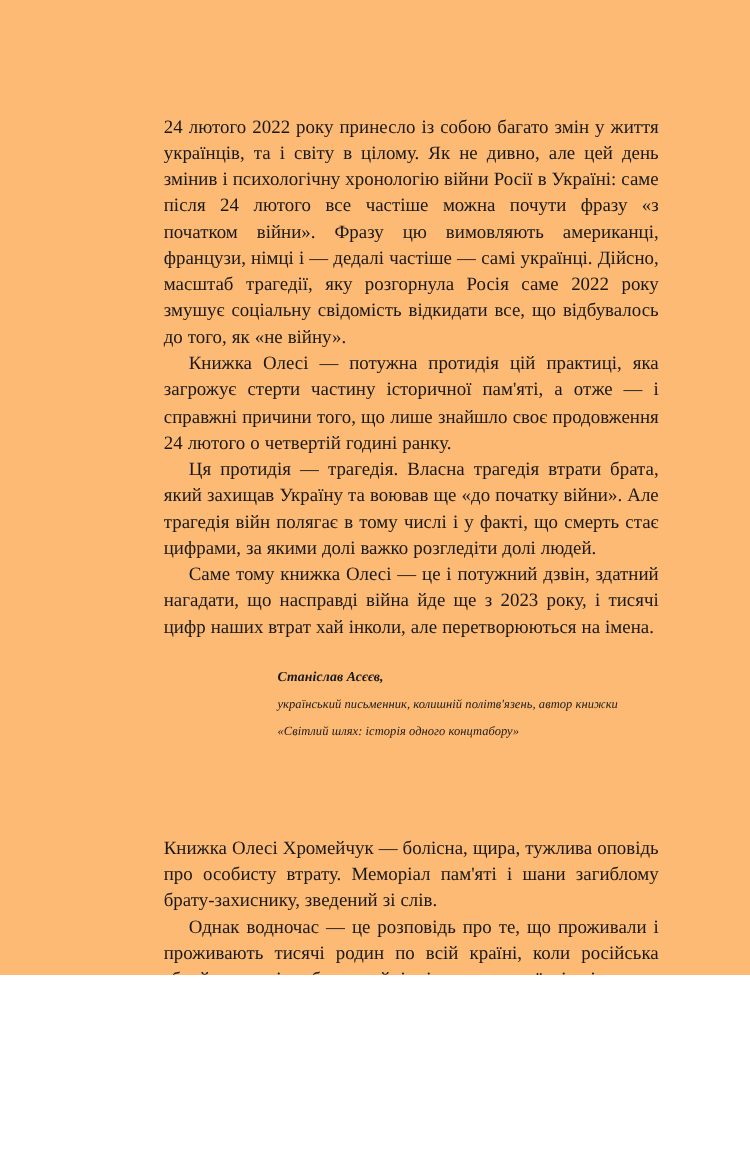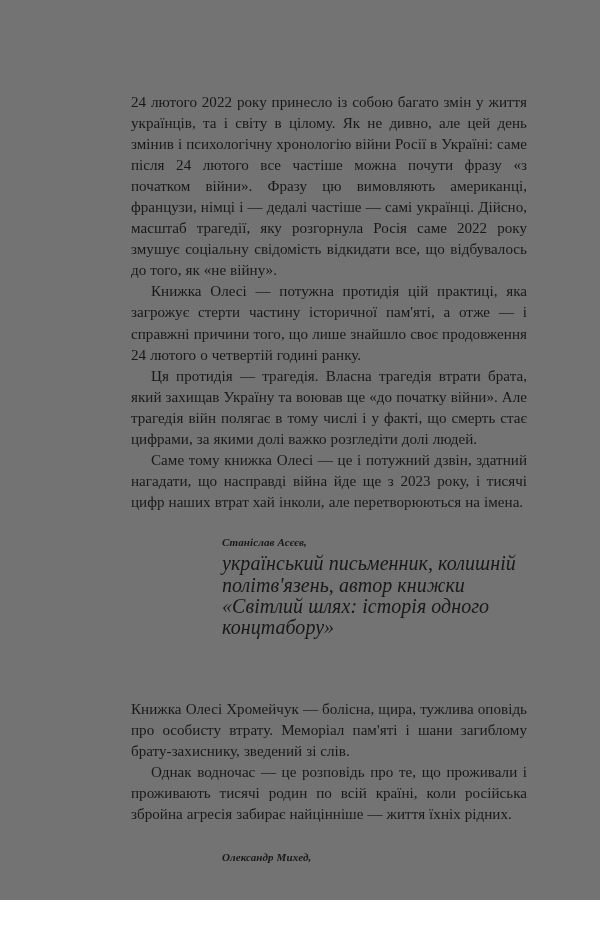--- a/index.html
+++ b/index.html
@@ -5,23 +5,23 @@
 <style>
   html, body {
     margin: 0;
     padding: 0;
     background: #ffffff;
   }
 
   .page {
     position: relative;
     width: 600px;
-    height: 900px;
+    height: 780px;
     margin: 0 auto;
-    background: #737373;
+    background: #fdba74;
     overflow: hidden;
     
     box-sizing: border-box;
   }
 
   .textblock {
     position: absolute;
     left: 131px;
     top: 92px;
     width: 396px;
@@ -41,20 +41,21 @@
     letter-spacing: 0.02px;
     word-spacing: 0.2px;
   }
 
   .para.indent {
     text-indent: 20px;
   }
 
   .para.last-line-left {
     text-align-last: left;
+    margin-top: 13px;
   }
 
   
   .signature {
     margin: 0;
     padding-left: 91px;
     font-family: "Liberation Serif", "DejaVu Serif", serif;
     font-style: italic;
     color: #181818;
   }
@@ -65,21 +66,21 @@
     font-style: italic;
     font-size: 11px;
     line-height: 21.5px;
     letter-spacing: 0.1px;
   }
 
   .signature .sig-role {
     display: block;
     font-style: italic;
     font-weight: normal;
-    font-size: 20px;
+    font-size: 10px;
     line-height: 21.3px;
     letter-spacing: 0.05px;
   }
 
   
   .sig-gap-top      { margin-top: 19px; }
   .section-gap      { height: 60px; }
   .sig-gap-top-2    { margin-top: 22px; }
 </style>
 </head>

